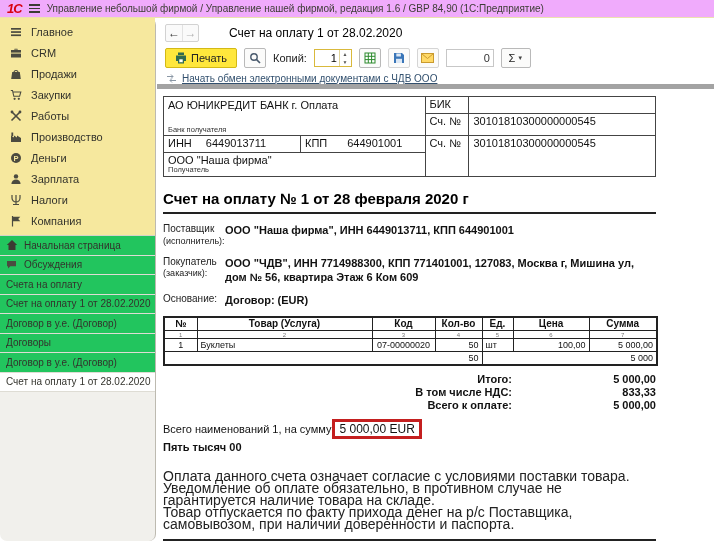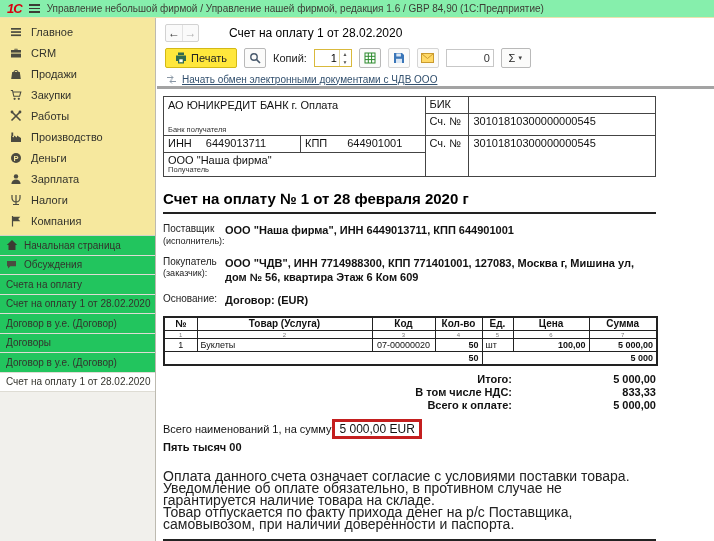--- a/index.html
+++ b/index.html
@@ -1,29 +1,29 @@
 <!DOCTYPE html>
 <html><head>
 <meta charset="utf-8">
 <style>
   * { margin:0; padding:0; box-sizing:border-box; }
   html,body { width:714px; height:541px; overflow:hidden; }
   body { font-family:"Liberation Sans", sans-serif; background:#fff; color:#222; }
   .window { position:relative; width:714px; height:541px; overflow:hidden; }
 
   
-  .titlebar { position:absolute; top:0; left:0; width:714px; height:18px; background:#86efac;
+  .titlebar { position:absolute; top:0; left:0; width:714px; height:18px; background:#f0abfc;
               border-bottom:1px solid #ece2ae; display:flex; align-items:center; gap:7px; padding:0 7px; }
   .logo { color:#d8000f; font-weight:bold; font-style:italic; font-size:13px; line-height:1; letter-spacing:-1px; }
   .hamburger { display:inline-flex; flex-direction:column; gap:2px; cursor:pointer; }
   .hamburger i { display:block; width:11px; height:1.6px; background:#3c3c34; }
   .titlebar-text { font-size:10px; color:#3d3d35; white-space:nowrap; }
 
   
-  .sidebar { position:absolute; top:18px; left:0; width:156px; bottom:0; background:#f1f0ec; border-right:1px solid #bdbab0; }
+  .sidebar { position:absolute; top:18px; left:0; width:156px; bottom:0; background:#f1f0ec; border-right:1px solid #bdbab0;border-radius:7px; }
   .menu { background:#f6e89e; padding:3px 0 4px; }
   .menu-item { display:flex; align-items:center; gap:9px; height:21px; padding-left:10px; font-size:11px; color:#33332c; cursor:pointer; }
   .menu-item svg { flex:0 0 auto; }
   .tabs { border-top:1px solid #d6d3c9; }
   .tab { display:flex; align-items:center; gap:6px; height:19.5px; padding:0 4px 0 6px; font-size:10px;
          color:#33332c; border-bottom:1px solid #dedcd4; background:#22c55e; cursor:pointer; white-space:nowrap; overflow:hidden; }
   .tab.active { background:#fff; }
 
   
   .main { position:absolute; top:18px; left:157px; right:0; bottom:0; background:#fff; }
@@ -42,21 +42,21 @@
   .btn-flat { border-color:#d5d5d5; width:22px; }
   .copies-label { font-size:11px; color:#222; }
   .spinner { display:flex; height:18px; width:38px; border:1px solid #d9b93c; background:#fff; }
   .spinner input { width:24px; border:0; outline:0; text-align:right; font-size:11px; font-family:inherit; padding-right:2px; }
   .spin-arrows { width:11px; border-left:1px solid #e0d49a; display:flex; flex-direction:column; }
   .spin-arrows span { flex:1; display:flex; align-items:center; justify-content:center; font-size:5px; color:#555; cursor:pointer; }
   .num-field { width:48px; height:18px; border:1px solid #c7c7c7; font-size:11px; text-align:right; padding-right:3px; font-family:inherit; color:#333; }
   .btn-sigma { width:30px; gap:2px; }
   .sigma-caret { font-size:6px; color:#444; }
 
-  .link-row { height:17px; display:flex; align-items:center; gap:5px; padding:0 9px; border-bottom:3px solid #a3a3a3; }
+  .link-row { height:17px; display:flex; align-items:center; gap:5px; padding:0 9px; border-bottom:5px solid #a3a3a3; }
   .link { font-size:10px; color:#32506e; text-decoration:underline; cursor:pointer; white-space:nowrap; }
 
   
   .document { position:absolute; top:71px; left:0; right:0; bottom:0; overflow:hidden; padding:7px 0 0 6px; background:#fff; }
   .doc { width:493px; font-size:11px; color:#111; }
 
   .bank-table { display:flex; width:493px; border:1px solid #444; }
   .bt-left { width:263px; border-right:1px solid #444; }
   .bt-bank { height:39px; padding:2px 4px; position:relative; border-bottom:1px solid #444; }
   .bt-caption { position:absolute; bottom:1px; left:4px; font-size:7.5px; color:#333; }
@@ -79,21 +79,21 @@
   .party-label { width:62px; font-size:10px; color:#222; line-height:1.25; }
   .party-label .sub { font-size:9px; }
   .party-value { width:431px; font-size:11px; font-weight:bold; line-height:1.3; }
 
   table.items { border-collapse:collapse; width:493px; margin-top:8px; table-layout:fixed; }
   table.items td, table.items th { border:1px solid #222; overflow:hidden; white-space:nowrap; }
   table.items { border:2px solid #222; }
   th.h { font-size:10px; font-weight:bold; text-align:center; height:14px; padding:0 2px; }
   td.n { font-size:6px; color:#777; text-align:center; height:8px; border-style:dotted; border-color:#999; padding:0; }
   td.d { font-size:9px; height:13px; padding:0 3px; }
-  .ta-c { text-align:center; } .ta-r { text-align:right;font-weight:bold; } .ta-l { text-align:left; }
+  .ta-c { text-align:center; } .ta-r { text-align:right; } .ta-l { text-align:left; }
 
   .totals { width:493px; margin-top:7px; }
   .tot-row { display:flex; font-weight:bold; font-size:11px; line-height:13px; }
   .tot-label { width:349px; text-align:right; }
   .tot-value { width:144px; text-align:right; }
 
   .amount-line { margin-top:7px; font-size:11px; display:flex; align-items:center; }
   .red-box { display:inline-block; border:3px solid #c41f1f; padding:0 4px; margin-left:1px; font-size:12px; }
   .amount-words { font-weight:bold; font-size:11px; margin-top:2px; }
 

